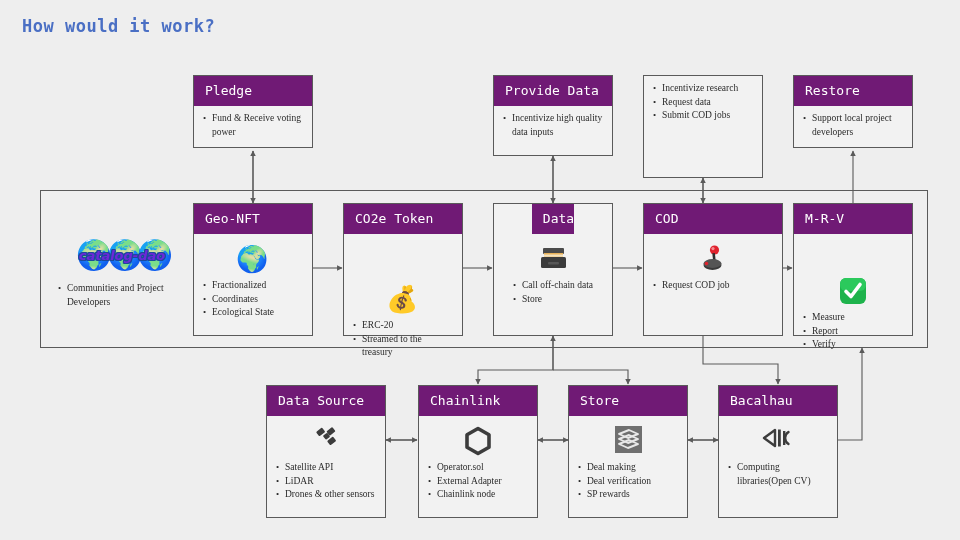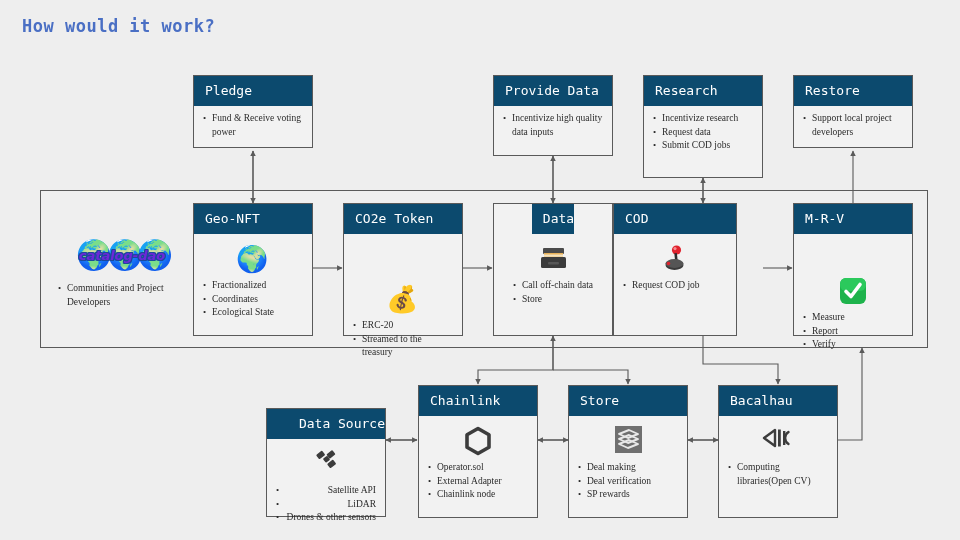--- a/index.html
+++ b/index.html
@@ -36,21 +36,21 @@
   .card {
     position: absolute;
     box-sizing: border-box;
     border: 1px solid #5a5a5a;
     background: #f2f2f2;
     display: flex;
     flex-direction: column;
     z-index: 5;
   }
   .card-header {
-    background: #0c4a6e;
+    background: #701a75;
     color: #ffffff;
     font-family: "DejaVu Sans Mono", "Liberation Mono", monospace;
     font-size: 13px;
     padding: 7px 0 7px 11px;
     line-height: 16px;
     white-space: nowrap;
     flex: 0 0 auto;
   }
   .card-body {
     flex: 1 1 auto;
@@ -226,21 +226,20 @@
   <div class="card" style="left:493px; top:75px; width:120px; height:81px;">
     <div class="card-header">Provide Data</div>
     <div class="card-body">
       <ul class="bullets">
         <li>Incentivize high quality data inputs</li>
       </ul>
     </div>
   </div>
 
   <div class="card" style="left:643px; top:75px; width:120px; height:103px;">
-    <div class="card-header">Research</div>
     <div class="card-body">
       <ul class="bullets">
         <li>Incentivize research</li>
         <li>Request data</li>
         <li>Submit COD jobs</li>
       </ul>
     </div>
   </div>
 
   <div class="card" style="left:793px; top:75px; width:120px; height:73px;">
@@ -287,21 +286,21 @@
           <rect x="11" y="18" width="11" height="2.6" rx="1" fill="#585858"></rect>
         </svg>
       </div>
       <ul class="bullets">
         <li>Call off-chain data</li>
         <li>Store</li>
       </ul>
     </div>
   </div>
 
-  <div class="card" style="left:613px; top:203px; width:124px; height:133px;">
+  <div class="card" style="left:643px; top:203px; width:140px; height:133px;">
     <div class="card-header">COD</div>
     <div class="card-body">
       <div class="card-icon">
         <svg class="svg-icon" width="28" height="30" viewBox="0 0 28 30" aria-hidden="true">
           <circle cx="15.5" cy="6" r="4.6" fill="#e0232e"></circle>
           <circle cx="14" cy="4.6" r="1.6" fill="#f58b90"></circle>
           <rect x="13.8" y="9" width="2.6" height="10" fill="#2e2e2e" transform="rotate(-6 15 14)"></rect>
           <ellipse cx="13.5" cy="21" rx="9" ry="5" fill="#3a3a3a"></ellipse>
           <ellipse cx="13.5" cy="19.5" rx="9" ry="4.4" fill="#555555"></ellipse>
           <circle cx="7.5" cy="19.5" r="1.8" fill="#e0232e"></circle>
@@ -324,21 +323,21 @@
         </svg>
       </div>
       <ul class="bullets">
         <li>Measure</li>
         <li>Report</li>
         <li>Verify</li>
       </ul>
     </div>
   </div>
 
-  <div class="card" style="left:266px; top:408px; width:120px; height:109px;text-align:right;">
+  <div class="card" style="left:266px; top:385px; width:120px; height:133px;">
     <div class="card-header">Data Source</div>
     <div class="card-body">
       <div class="card-icon">
         <svg class="svg-icon" width="30" height="26" viewBox="0 0 30 26" aria-hidden="true">
           <g fill="#3c3c3c">
             <rect x="6" y="3" width="7.5" height="5.5" rx="1" transform="rotate(-38 10 6)"></rect>
             <rect x="12.5" y="8" width="5.5" height="5" rx="1" transform="rotate(-38 15 10)"></rect>
             <rect x="16" y="2.5" width="7.5" height="5.5" rx="1" transform="rotate(-38 20 5)"></rect>
             <rect x="17" y="12" width="7.5" height="5.5" rx="1" transform="rotate(-38 21 15)"></rect>
           </g>

